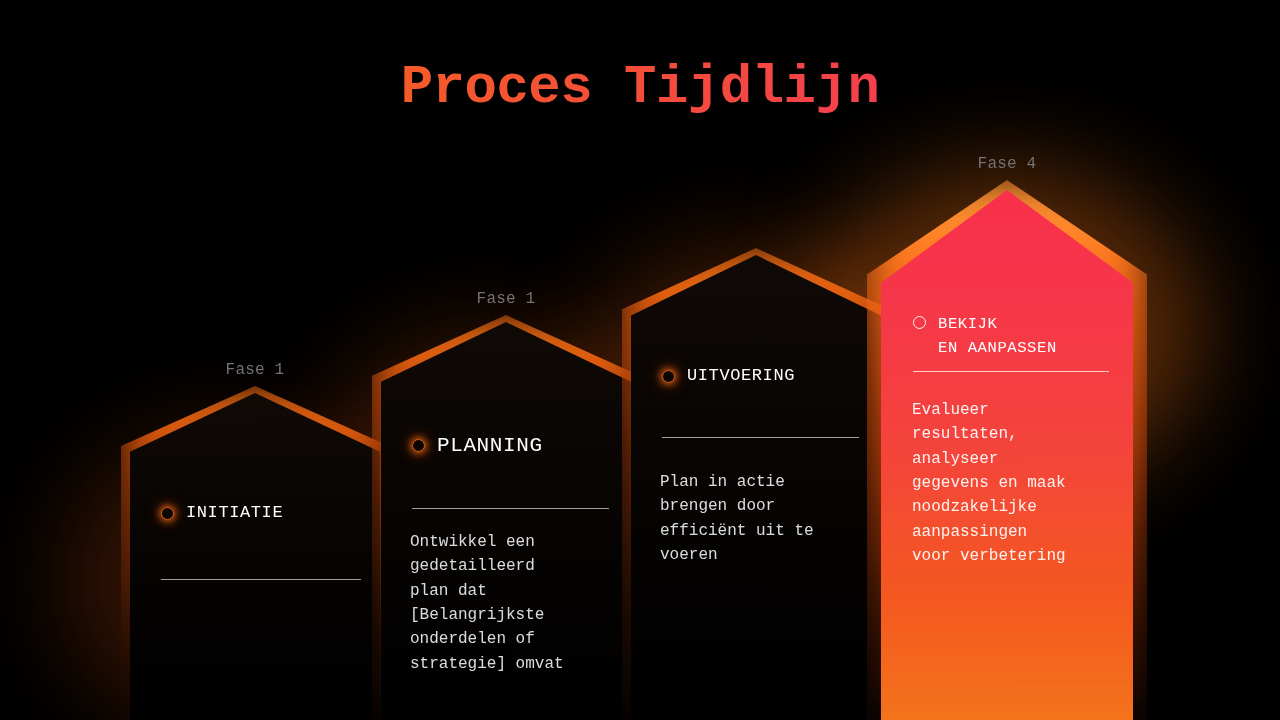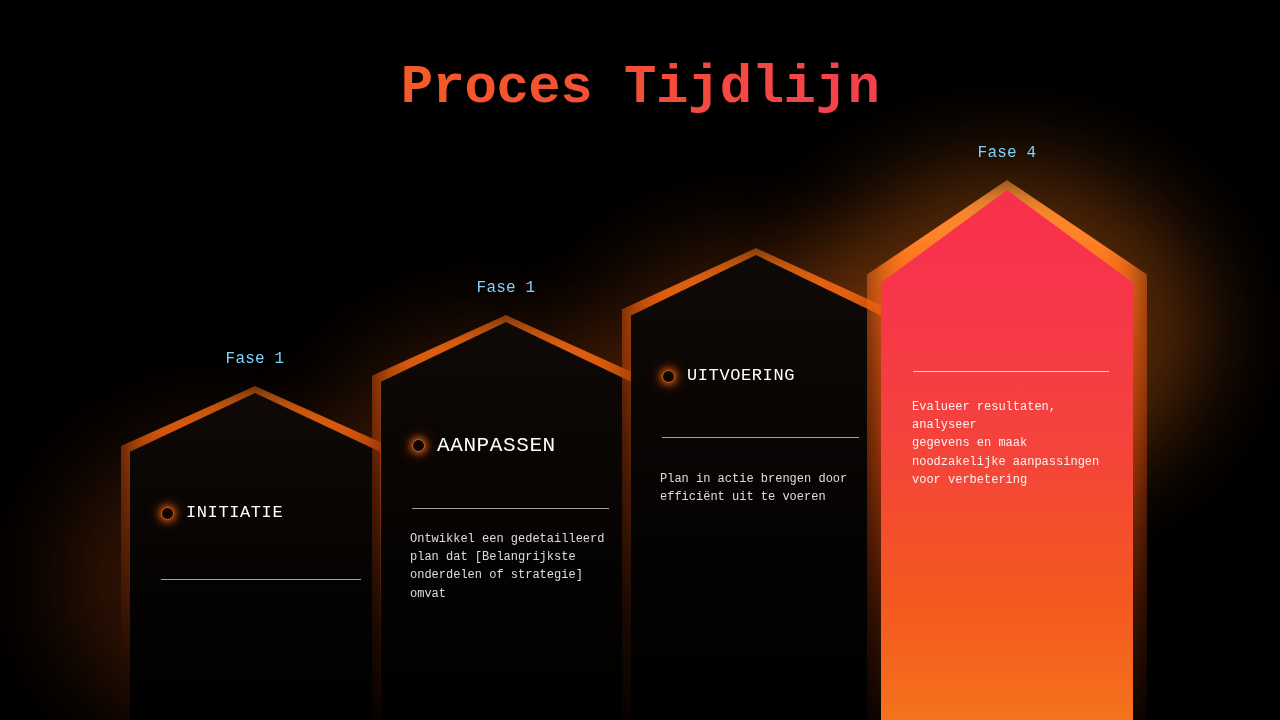--- a/index.html
+++ b/index.html
@@ -24,23 +24,24 @@
     -webkit-background-clip:text; background-clip:text;
     color:transparent; -webkit-text-fill-color:transparent;
     line-height:1.1;
   }
 
   
   .phase{ position:absolute; }
 
   .fase-label{
     position:absolute; left:0; width:100%;
-    text-align:center; color:#7dd3fc;
+    text-align:center; color:#737373;
     font-size:16px; font-weight:400; letter-spacing:.2px;
     white-space:nowrap;
+    margin-top:11px;
   }
 
   
   .card{
     position:absolute; left:0; top:0;
     width:100%;
     -webkit-clip-path:polygon(0% var(--sh), 50% 0%, 100% var(--sh), 100% 100%, 0% 100%);
     clip-path:polygon(0% var(--sh), 50% 0%, 100% var(--sh), 100% 100%, 0% 100%);
     overflow:hidden;
   }
@@ -79,21 +80,21 @@
     color:#ffffff; font-weight:400;
     letter-spacing:.6px; line-height:1.32;
     white-space:pre-line;
   }
 
   .rule{ height:1px; background:rgba(255,255,255,.62); }
   .rule.soft{ background:rgba(255,255,255,.75); }
 
   .body{
     color:rgba(255,255,255,.86);
-    font-size:12px; line-height:1.52; font-weight:400;
+    font-size:16px; line-height:1.52; font-weight:400;
     white-space:pre-line;
   }
   .body.on-red{ color:rgba(255,255,255,.93); }
 </style>
 </head>
 <body>
 
 <div id="stage">
 
   <div class="amb" style="left:60px;  top:430px; width:330px; height:300px; background:rgba(160,60,10,.30);"></div>
@@ -121,21 +122,21 @@
 
   <div class="phase" style="left:381px; top:279px; width:250px; height:441px;">
     <div class="fase-label" style="top:0px;">Fase 1</div>
 
     <div class="glow orange" style="--sh:15%; top:36px; height:405px; left:-9px; width:268px; opacity:.95;"></div>
 
     <div class="card dark" style="--sh:15%; top:43px; height:398px;">
       <div class="content">
         <div class="head" style="position:absolute; left:31px; top:110px; width:200px;">
           <span class="ring" style="margin-top:7px;"></span>
-          <span class="heading" style="font-size:21px;">AANPASSEN</span>
+          <span class="heading" style="font-size:21px;">PLANNING</span>
         </div>
         <div class="rule" style="position:absolute; left:31px; top:186px; width:197px;"></div>
         <div class="body" style="position:absolute; left:29px; top:208px; width:205px;">Ontwikkel een gedetailleerd
 plan dat [Belangrijkste
 onderdelen of strategie] omvat</div>
       </div>
     </div>
   </div>
 
   <div class="phase" style="left:631px; top:212px; width:250px; height:508px;">
@@ -155,20 +156,25 @@
     </div>
   </div>
 
   <div class="phase" style="left:881px; top:144px; width:252px; height:576px;">
     <div class="fase-label" style="top:0px;">Fase 4</div>
 
     <div class="glow red" style="--sh:17.5%; top:36px; height:540px; left:-14px; width:280px; opacity:1;"></div>
 
     <div class="card hot" style="--sh:17.5%; top:46px; height:530px;">
       <div class="content">
+        <div class="head" style="position:absolute; left:32px; top:122px; width:200px;">
+          <span class="ring light" style="margin-top:4px;"></span>
+          <span class="heading" style="font-size:15.5px; line-height:1.55;">BEKIJK
+EN AANPASSEN</span>
+        </div>
         <div class="rule soft" style="position:absolute; left:32px; top:181px; width:196px;"></div>
         <div class="body on-red" style="position:absolute; left:31px; top:208px; width:190px;">Evalueer resultaten, analyseer
 gegevens en maak
 noodzakelijke aanpassingen
 voor verbetering</div>
       </div>
     </div>
   </div>
 
 </div>

